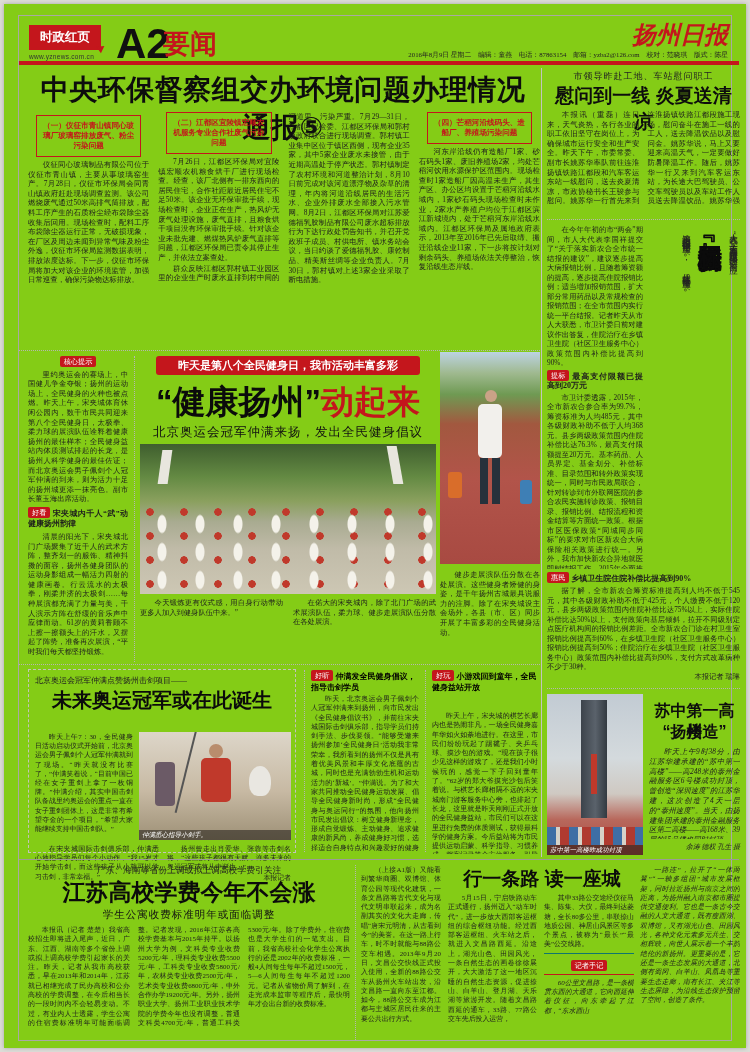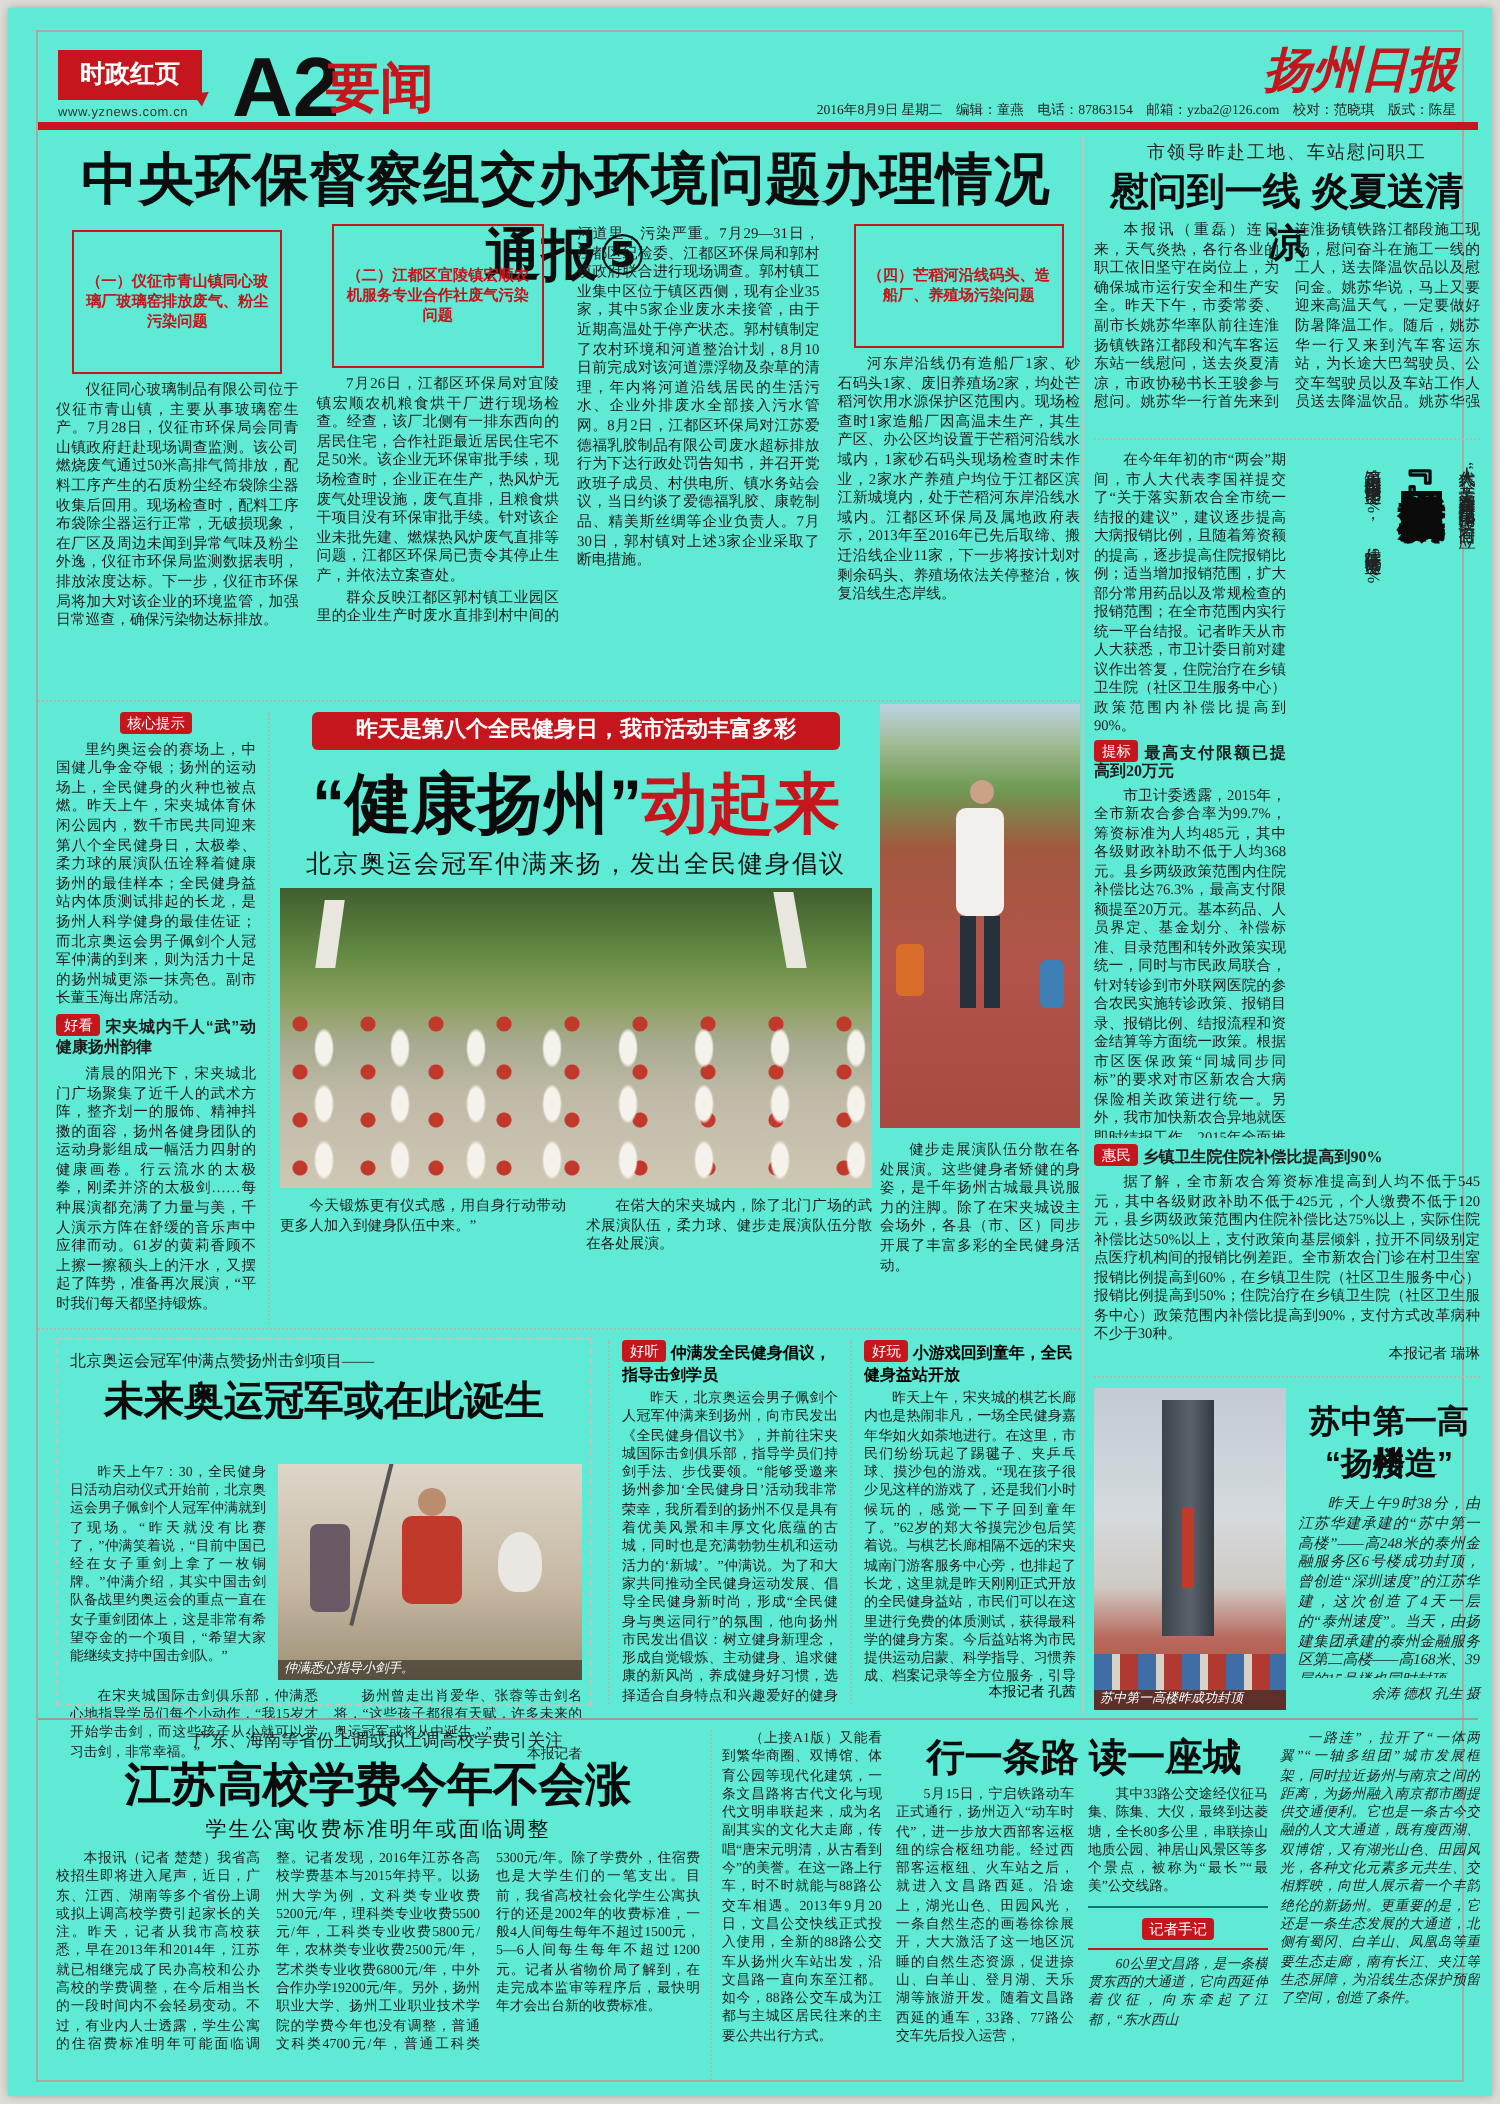--- a/index.html
+++ b/index.html
@@ -1,27 +1,27 @@
 <!DOCTYPE html>
 <html><head>
 <meta charset="utf-8">
 <style>
   html,body{margin:0;padding:0;}
   body{width:750px;height:1052px;background:#dddcd7;position:relative;overflow:hidden;
        font-family:"Liberation Serif","DejaVu Serif",serif;}
-  .sheet{position:absolute;left:4px;top:4px;width:742px;height:1044px;background:#5eead4;
+  .sheet{position:absolute;left:4px;top:4px;width:742px;height:1044px;background:#84cc16;
          box-shadow:0 0 4px rgba(0,0,0,.25);}
   .frame{position:absolute;left:14px;top:11px;width:712px;height:1024px;border:1px solid #a9a9a2;}
   .abs{position:absolute;}
   .sans{font-family:"Liberation Sans","DejaVu Sans",sans-serif;}
   .jt{text-align:justify;color:#1d1d1d;overflow:hidden;}
   .b7{font-size:7.4px;line-height:9.6px;}
   .b7 p,.jt p{margin:0 0 1px 0;text-indent:2em;}
   .sec-head{border:1px solid #c4161c;color:#c4161c;font-weight:bold;font-size:7.6px;line-height:10px;
-            text-align:center;padding:20px 3px;margin:3px 8px 3px 8px;break-inside:avoid;}
+            text-align:center;padding:5px 3px;margin:3px 8px 3px 8px;break-inside:avoid;}
   .tag{display:inline-block;background:#c4161c;color:#fff;font-size:7.2px;line-height:11px;
        padding:0 4px;border-radius:2px;font-family:"Liberation Sans",sans-serif;vertical-align:1px;}
   .tagline{font-weight:bold;font-size:8px;color:#1d1d1d;}
   .hr{position:absolute;border-top:1px solid #bcbcb6;}
   .hrdot{position:absolute;border-top:1px dotted #b6b6b0;}
   .vr{position:absolute;border-left:1px solid #c3c3bd;}
   .vrdot{position:absolute;border-left:1px dotted #b6b6b0;}
   .photo{position:absolute;overflow:hidden;}
   .pcap{position:absolute;left:0;right:0;bottom:0;background:rgba(30,25,20,.55);color:#fff;
         font-size:6.5px;line-height:10px;padding:0 3px;font-style:italic;}
@@ -199,21 +199,21 @@
       <b class="sans">仲满发全民健身倡议，指导击剑学员</b>
     </div>
     <div class="jt" style="font-size:7px;line-height:9.3px;height:156px;">
         <p>昨天，北京奥运会男子佩剑个人冠军仲满来到扬州，向市民发出《全民健身倡议书》，并前往宋夹城国际击剑俱乐部，指导学员们持剑手法、步伐要领。“能够受邀来扬州参加‘全民健身日’活动我非常荣幸，我所看到的扬州不仅是具有着优美风景和丰厚文化底蕴的古城，同时也是充满勃勃生机和运动活力的‘新城’。”仲满说。为了和大家共同推动全民健身运动发展、倡导全民健身新时尚，形成“全民健身与奥运同行”的氛围，他向扬州市民发出倡议：树立健身新理念，形成自觉锻炼、主动健身、追求健康的新风尚，养成健身好习惯，选择适合自身特点和兴趣爱好的健身活动。</p>
       </div>
   </div>
 
   <div class="vrdot" style="left:421px;top:666px;height:182px;"></div>
 
   <div class="abs" style="left:428px;top:666px;width:106px;height:184px;overflow:hidden;">
-    <div style="font-size:8px;line-height:10.5px;margin-bottom:2px;">
+    <div style="font-size:8px;line-height:10.5px;margin-bottom:19px;">
       <span class="tag">好玩</span>
       <b class="sans">小游戏回到童年，全民健身益站开放</b>
     </div>
     <div class="jt" style="font-size:7px;line-height:9.3px;height:146px;">
         <p>昨天上午，宋夹城的棋艺长廊内也是热闹非凡，一场全民健身嘉年华如火如荼地进行。在这里，市民们纷纷玩起了踢毽子、夹乒乓球、摸沙包的游戏。“现在孩子很少见这样的游戏了，还是我们小时候玩的，感觉一下子回到童年了。”62岁的郑大爷摸完沙包后笑着说。与棋艺长廊相隔不远的宋夹城南门游客服务中心旁，也排起了长龙，这里就是昨天刚刚正式开放的全民健身益站，市民们可以在这里进行免费的体质测试，获得最科学的健身方案。今后益站将为市民提供运动启蒙、科学指导、习惯养成、档案记录等全方位服务，引导更多市民有针对性地科学健身。</p>
       </div>
     <div style="text-align:right;font-size:7px;">本报记者 孔茜</div>
   </div>
 
   <div class="hr" style="left:15px;top:855px;width:720px;border-top-color:#9c9c96;"></div>

